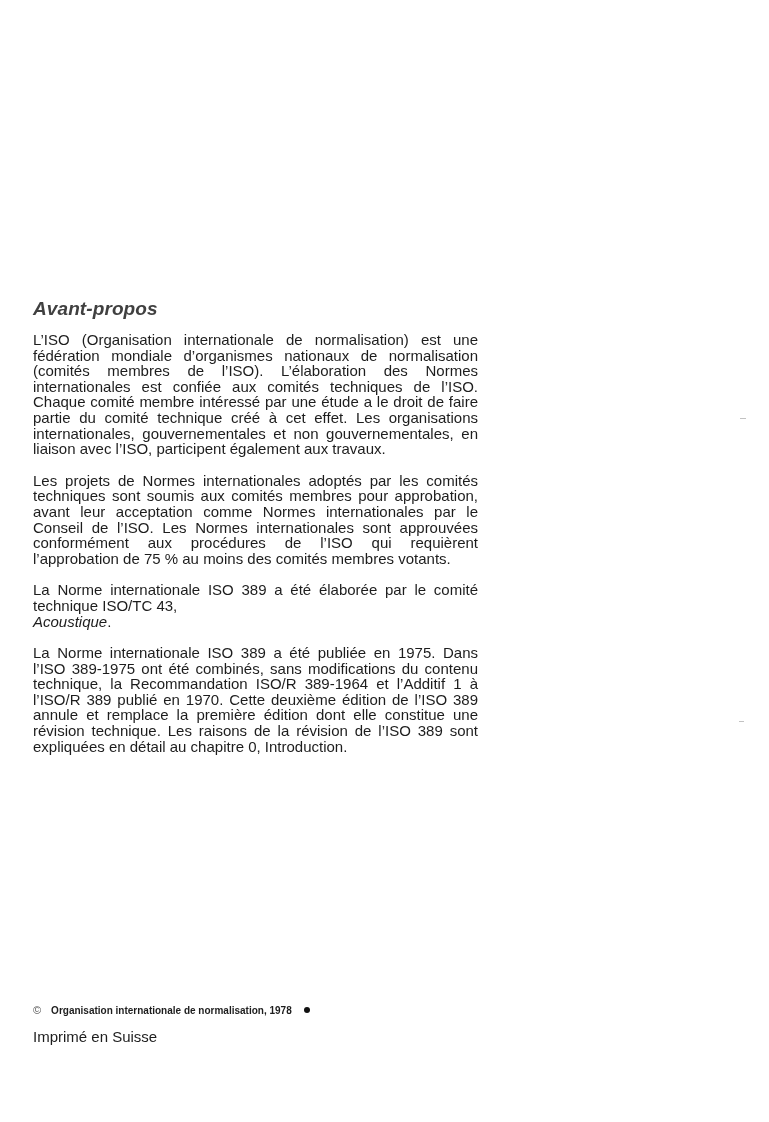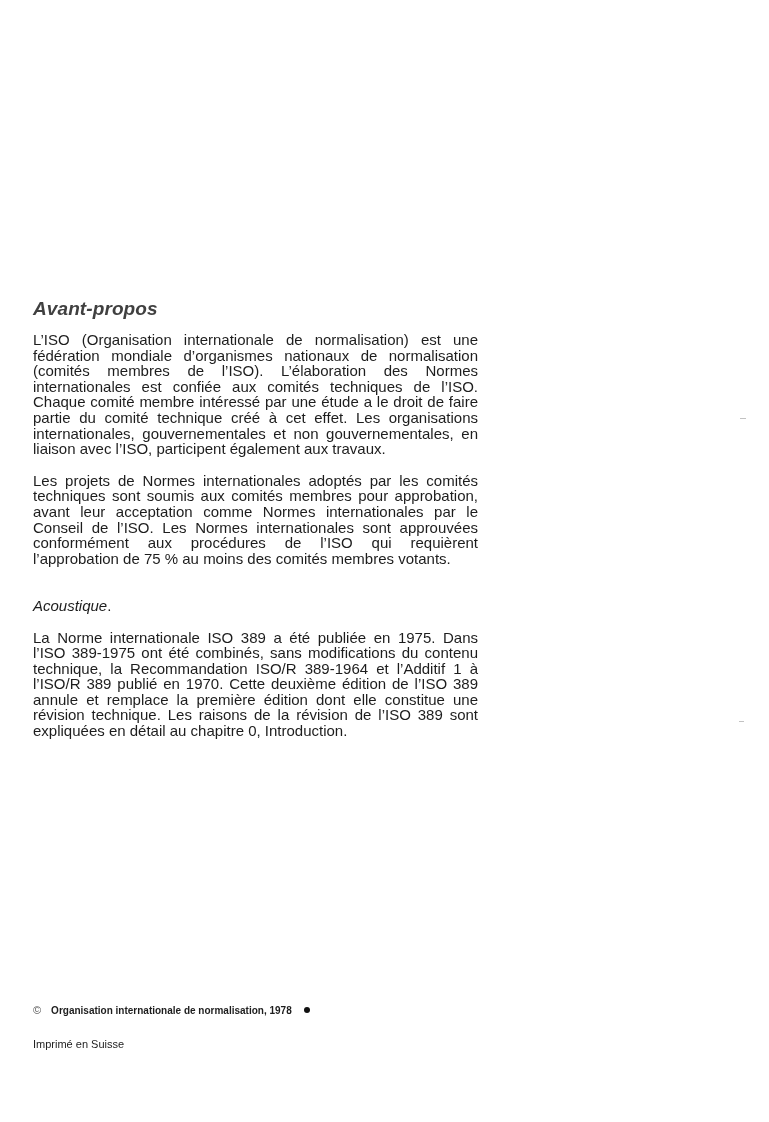--- a/index.html
+++ b/index.html
@@ -74,42 +74,42 @@
     }
     .bullet-icon {
       display: inline-block;
       width: 6px;
       height: 6px;
       border-radius: 50%;
       background: #111;
       margin-left: 12px;
     }
     .printed {
-      margin-top: 22px;
-      font-size: 11px;
+      margin-top: 12px;
+      font-size: 15px;
       font-weight: normal;
     }
     .scan-mark {
       position: absolute;
       height: 1px;
       background: #999;
       opacity: 0.6;
     }
   </style>
 </head>
 <body>
 
 <div class="page">
 
   <h1 class="title">Avant-propos</h1>
 
   <div class="body-text">
     <p class="para">L’ISO (Organisation internationale de normalisation) est une fédération mondiale d’organismes nationaux de normalisation (comités membres de l’ISO). L’élaboration des Normes internationales est confiée aux comités techniques de l’ISO. Chaque comité membre intéressé par une étude a le droit de faire partie du comité technique créé à cet effet. Les organisations internationales, gouvernementales et non gouvernementales, en liaison avec l’ISO, participent également aux travaux.</p>
     <p class="para">Les projets de Normes internationales adoptés par les comités techniques sont soumis aux comités membres pour approbation, avant leur acceptation comme Normes internationales par le Conseil de l’ISO. Les Normes internationales sont approuvées conformément aux procédures de l’ISO qui requièrent l’approbation de 75 % au moins des comités membres votants.</p>
-    <p class="para last-left"><br><em>Acoustique</em><span>.</span></p>
+    <p class="para last-left"><span>La Norme internationale ISO 389 a été élaborée par le comité technique ISO/TC 43,</span><br><em>Acoustique</em><span>.</span></p>
     <p class="para last-left">La Norme internationale ISO 389 a été publiée en 1975. Dans l’ISO 389-1975 ont été combinés, sans modifications du contenu technique, la Recommandation ISO/R 389-1964 et l’Additif 1 à l’ISO/R 389 publié en 1970. Cette deuxième édition de l’ISO 389 annule et remplace la première édition dont elle constitue une révision technique. Les raisons de la révision de l’ISO 389 sont expliquées en détail au chapitre 0, Introduction.</p>
   </div>
 
   <div class="footer">
     <div class="copyright-line">
       <span class="copyright-icon">©</span>
       <span>Organisation internationale de normalisation, 1978</span>
       <span class="bullet-icon"></span>
     </div>
     <div class="printed">Imprimé en Suisse</div>

